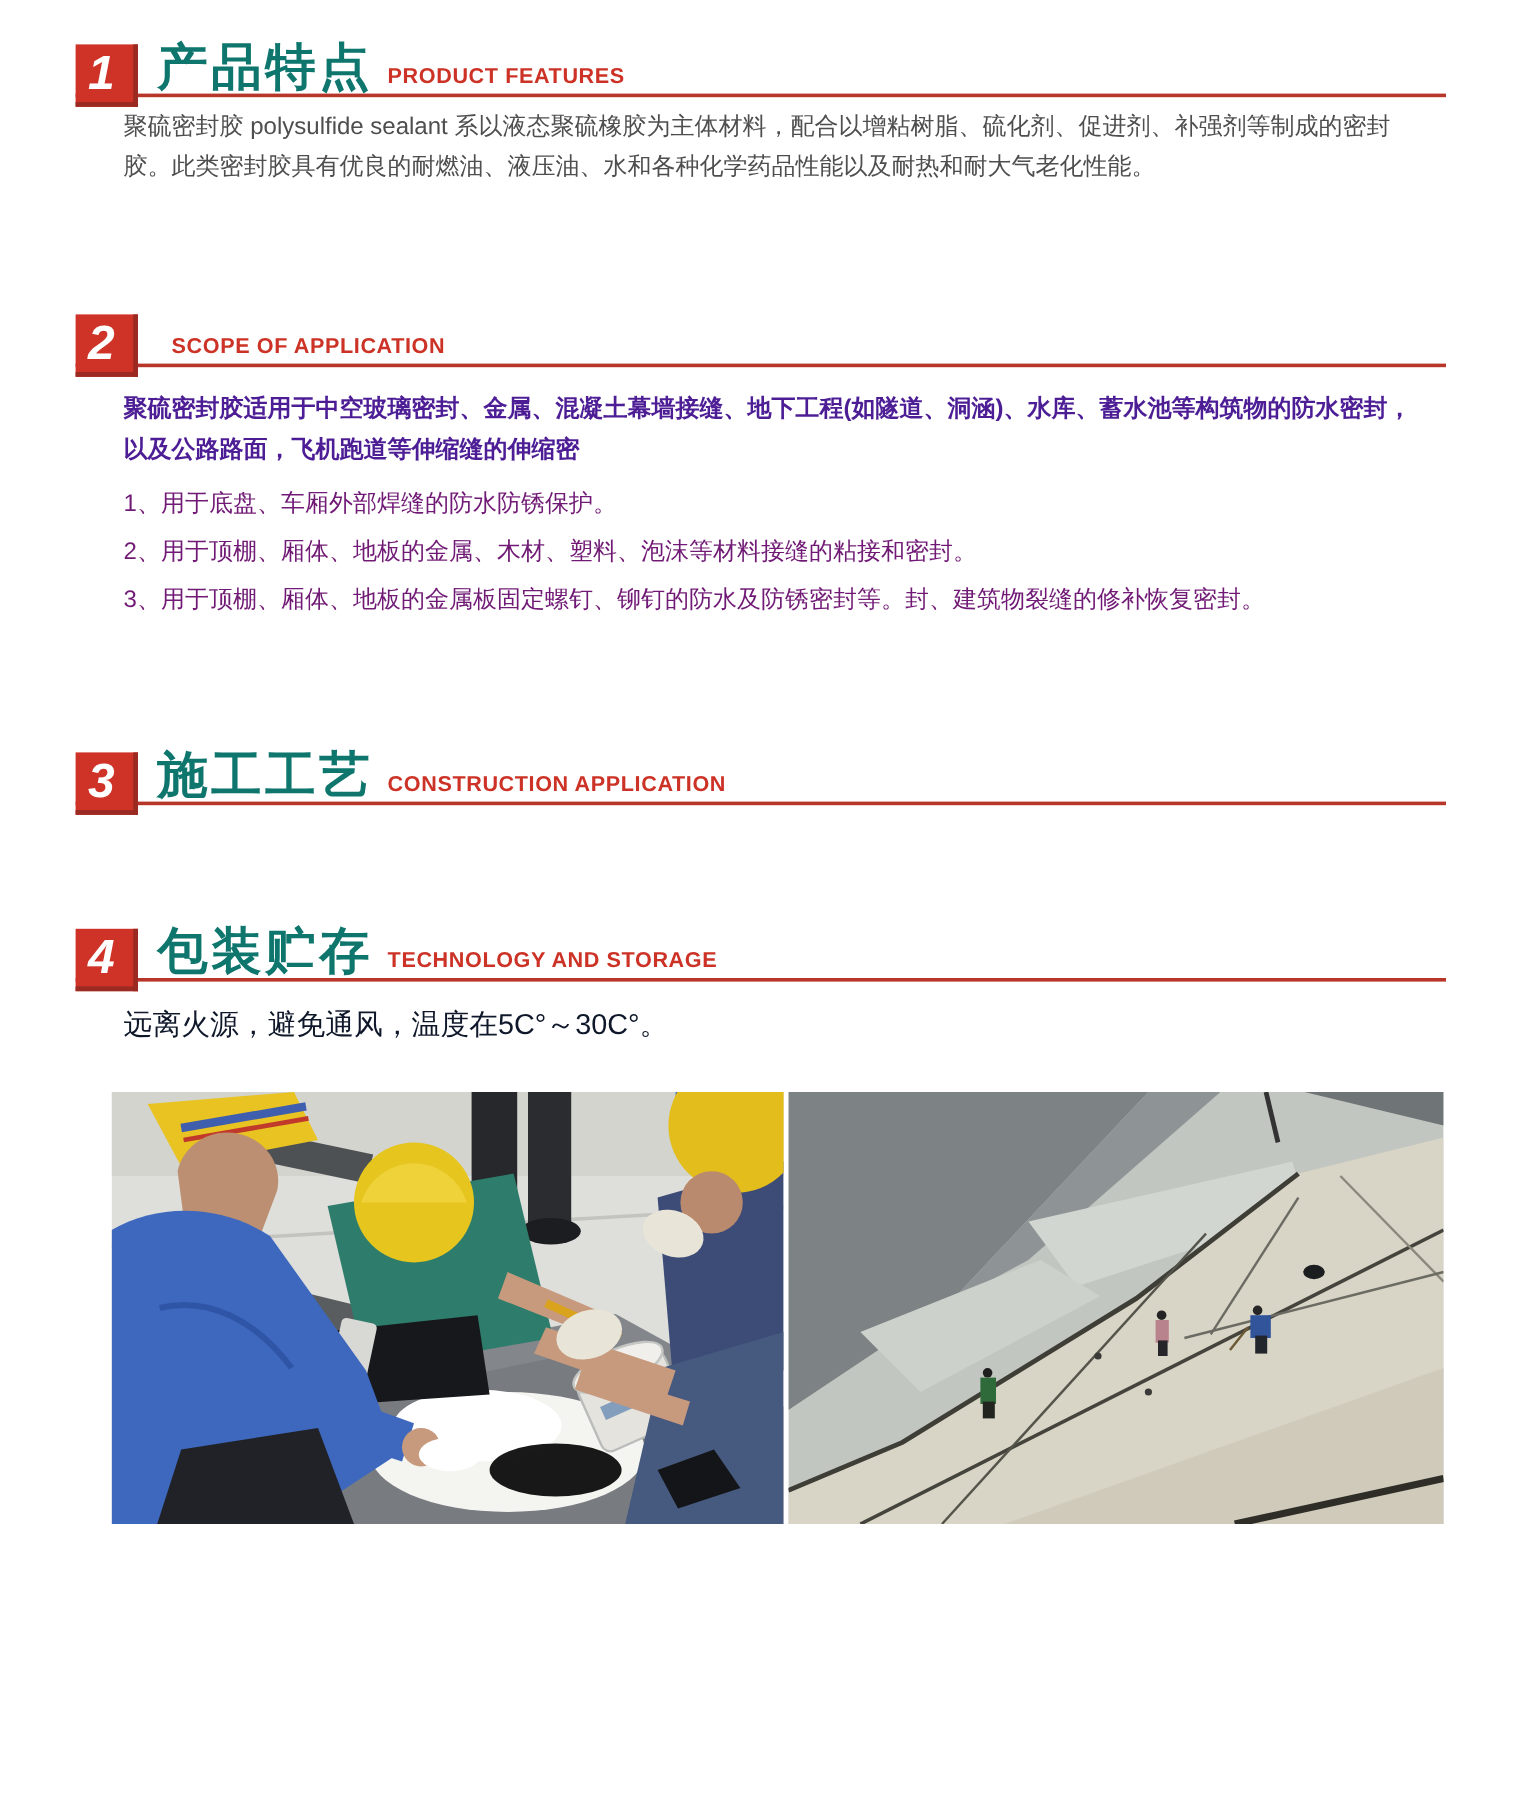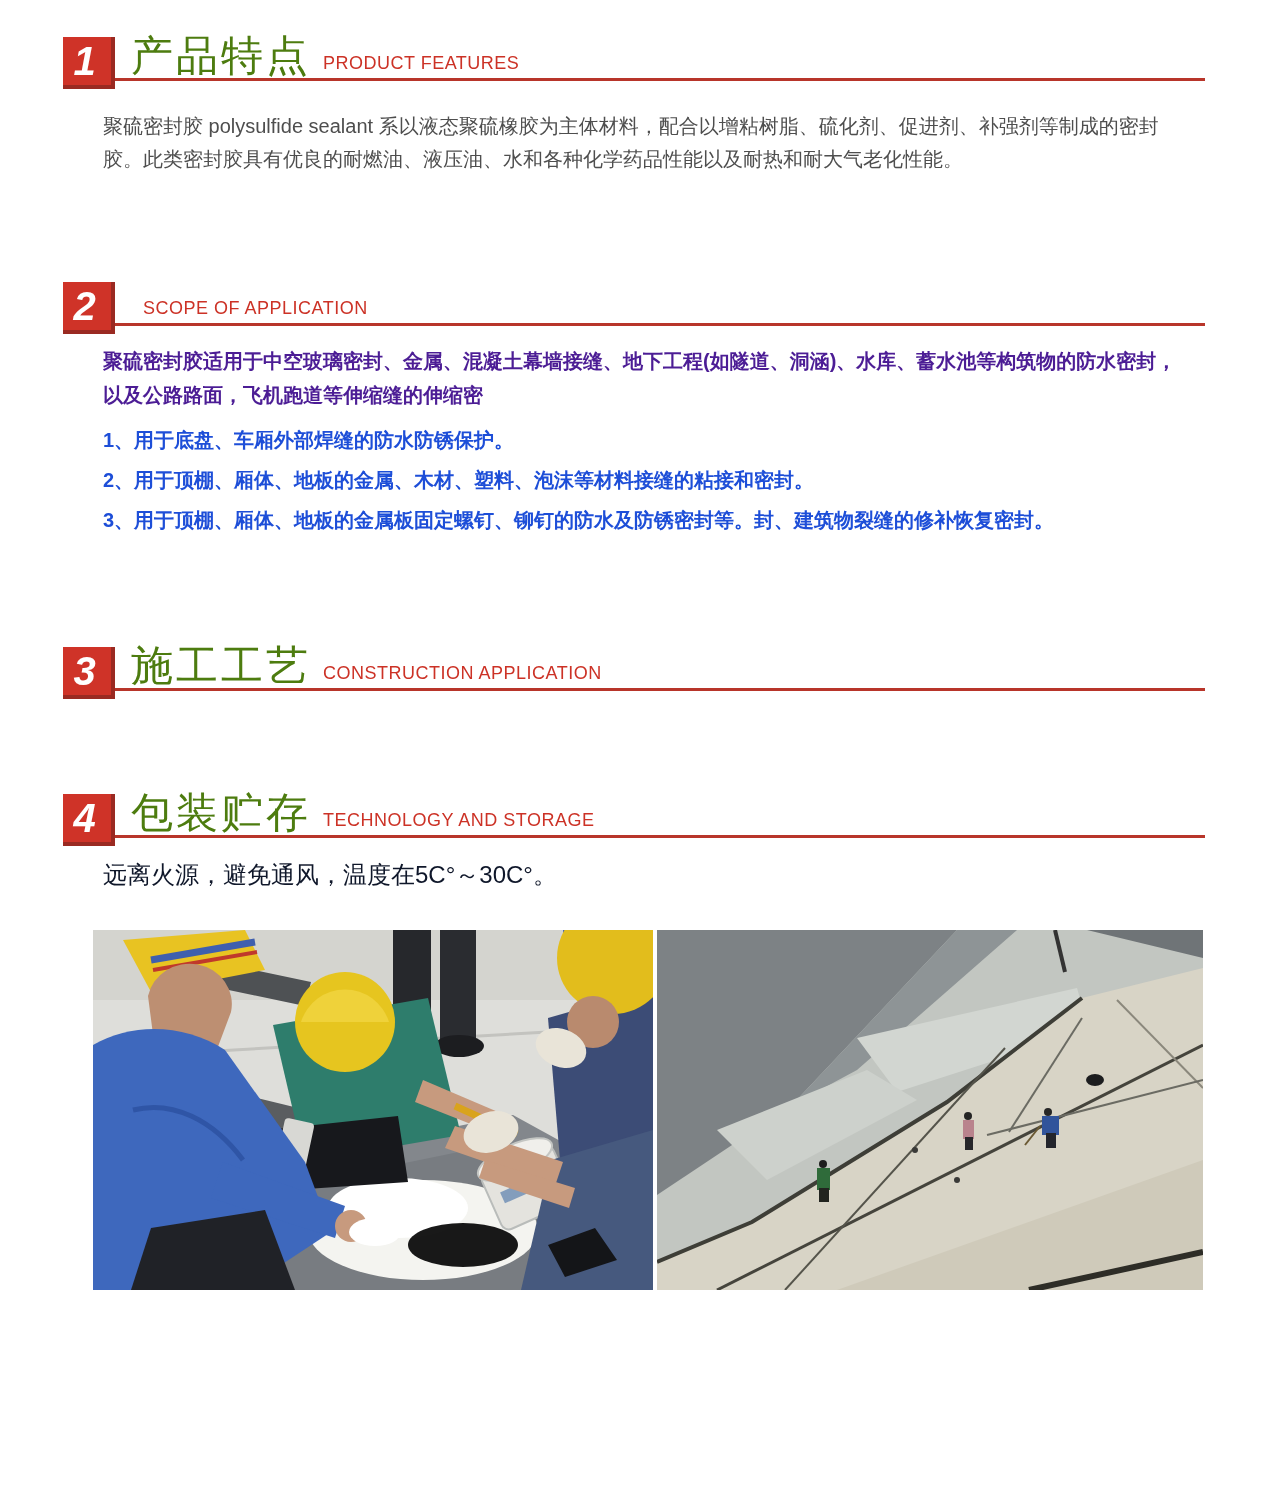--- a/index.html
+++ b/index.html
@@ -16,36 +16,36 @@
   .badge{
     position:absolute;left:0;top:2px;width:52px;height:52px;
     background:#cf3328;border-right:4px solid #9a2a22;border-bottom:4px solid #9a2a22;
     box-sizing:border-box;display:flex;align-items:center;justify-content:center;
   }
   .badge span{
     color:#ffffff;font-size:40px;font-weight:bold;font-style:italic;
     line-height:1;padding-right:5px;
   }
   .title-cn{
-    margin:0;color:#4d7c0f;font-size:42px;font-weight:normal;line-height:1;
+    margin:0;color:#0f766e;font-size:42px;font-weight:bold;line-height:1;
     letter-spacing:3px;padding-bottom:1px;
   }
   .title-en{
-    color:#cc3226;font-size:18px;font-weight:normal;letter-spacing:0.5px;
+    color:#cc3226;font-size:18px;font-weight:bold;letter-spacing:0.5px;
     margin-left:12px;padding-bottom:4px;white-space:nowrap;
   }
   .body-text{
-    margin:29px 0 0 40px;width:1085px;font-size:20px;line-height:33px;color:#4e4e4e;
+    margin:9px 0 0 40px;width:1085px;font-size:20px;line-height:33px;color:#4e4e4e;
   }
   .lead-text{
     margin:18px 0 0 40px;width:1085px;font-size:20px;line-height:34px;
     font-weight:bold;color:#4c1d95;
   }
   .num-list{margin:12px 0 0 40px;padding:0;list-style:none;width:1085px;}
-  .num-list li{font-size:20px;line-height:33px;margin-bottom:7px;color:#1d4ed8;font-weight:bold;}
+  .num-list li{font-size:20px;line-height:33px;margin-bottom:7px;color:#701a75;}
   .dot-list{margin:20px 0 0 50px;padding:0;list-style:none;width:1075px;}
   .dot-list li{
     position:relative;font-size:20px;line-height:33px;margin-bottom:6px;
     padding-left:22px;color:#4e4e4e;
   }
   .dot-list li::before{
     content:"";position:absolute;left:2px;top:13px;width:7px;height:7px;
     border-radius:50%;background:#4e4e4e;
   }
   .storage-text{margin:20px 0 0 40px;font-size:24px;line-height:33px;color:#0f172a;}

